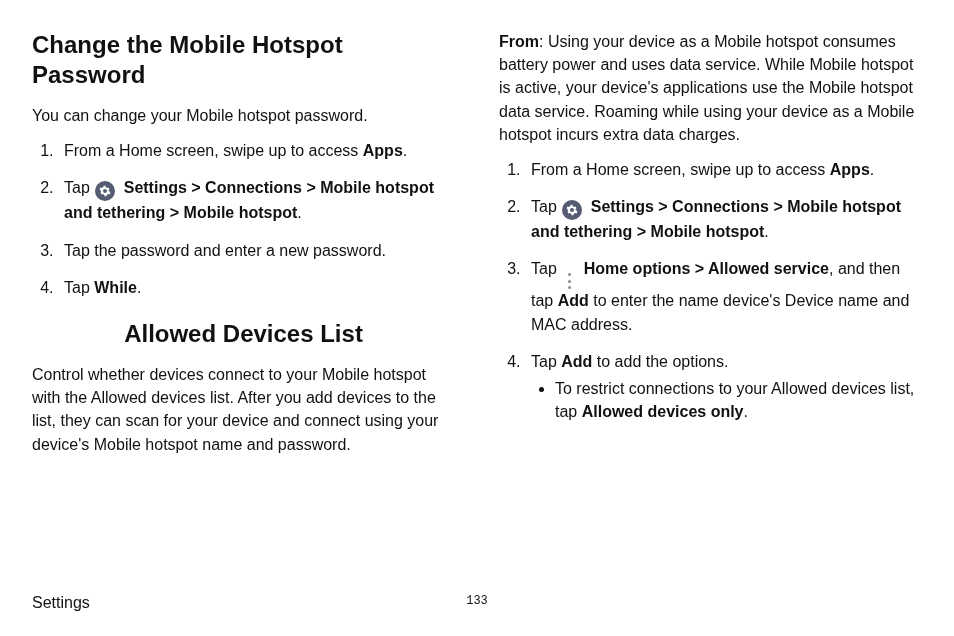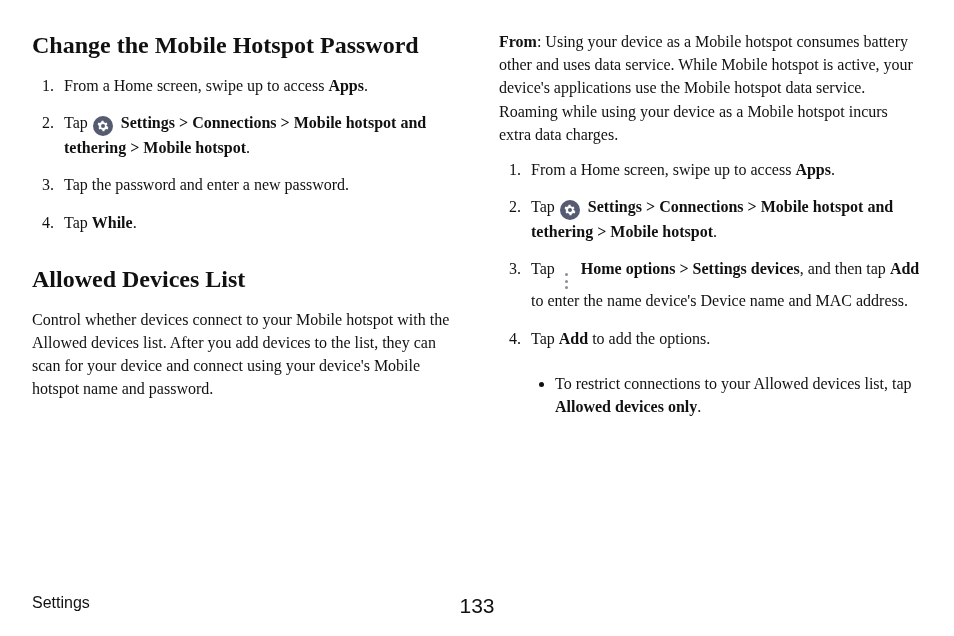--- a/index.html
+++ b/index.html
@@ -1,51 +1,52 @@
 <!DOCTYPE html>
 <html><head>
 <meta charset="utf-8">
 <style>
   * { margin: 0; padding: 0; box-sizing: border-box; }
   html, body { width: 954px; height: 636px; font-family: Arial, Helvetica, sans-serif; color: #111; }
   .page { width: 954px; height: 636px; position: relative; padding: 30px 32px 0 32px; }
-  .cols { display: flex; gap: 44px; font-family: Liberation Serif, serif; }
+  .cols { display: flex; gap: 44px; }
   .col { width: 432px; }
   h2 { font-size: 24px; font-weight: 700; line-height: 1.25; margin-bottom: 14px; }
-  h2.tight { margin-top: 30px; }
+  h2.tight { margin-top: 20px; text-align: center; }
   p.body { font-size: 16px; line-height: 1.45; margin-bottom: 12px; }
   ol { list-style: decimal; padding-left: 26px; }
   ol > li { font-size: 16px; line-height: 1.45; margin-bottom: 14px; padding-left: 6px; }
-  ul.sub { list-style: disc; padding-left: 24px; margin-top: 22px; }
+  ul.sub { list-style: disc; padding-left: 24px; margin-top: 4px; }
   ul.sub > li { font-size: 16px; line-height: 1.45; }
   .b { font-weight: 700; }
   .sep { font-weight: 700; }
   .icon-gear {
     display: inline-flex; align-items: center; justify-content: center;
     width: 20px; height: 20px; border-radius: 50%;
     background: #555b71; vertical-align: -4px; margin: 0 4px 0 1px;
   }
   .icon-gear svg { display: block; }
   .icon-more {
     display: inline-flex; flex-direction: column; justify-content: space-between;
     width: 12px; height: 16px; vertical-align: -2px; margin: 0 4px 0 2px; align-items: center;
   }
   .icon-more span { width: 3px; height: 3px; background: #8a8d95; border-radius: 50%; }
   footer { position: absolute; bottom: 24px; left: 32px; right: 32px; display: flex; justify-content: space-between; }
   footer .section { font-size: 16px; }
-  footer .num { position: absolute; left: 50%; transform: translateX(-50%); font-size: 21px; }
+  footer .num { position: absolute; left: 50%; transform: translateX(-50%); font-size: 12px; font-family: Liberation Mono, monospace; }
 </style>
 </head>
 <body>
 
 <div class="page">
   <div class="cols">
 
     <div class="col">
       <h2>Change the Mobile Hotspot Password</h2>
+      <p class="body">You can change your Mobile hotspot password.</p>
       <ol>
         <li>
           <span>From a Home screen, swipe up to access </span><span class="b">Apps</span><span>.</span>
         </li>
         <li>
           <span>Tap </span><span class="icon-gear">
               <svg width="12" height="12" viewBox="0 0 24 24">
                 <path fill="#fff" d="M12 8a4 4 0 100 8 4 4 0 000-8zm9 4c0 .6-.05 1.2-.15 1.8l2.1 1.6-2 3.5-2.5-1a8 8 0 01-3.1 1.8l-.4 2.7h-4l-.4-2.7a8 8 0 01-3.1-1.8l-2.5 1-2-3.5 2.1-1.6A9 9 0 013 12c0-.6.05-1.2.15-1.8L1.05 8.6l2-3.5 2.5 1a8 8 0 013.1-1.8L9.05 1.6h4l.4 2.7a8 8 0 013.1 1.8l2.5-1 2 3.5-2.1 1.6c.1.6.15 1.2.15 1.8z"></path>
               </svg>
             </span>
@@ -61,21 +62,21 @@
         <li>
           <span>Tap </span><span class="b">While</span><span>.</span>
         </li>
       </ol>
       <h2 class="tight">Allowed Devices List</h2>
       <p class="body">Control whether devices connect to your Mobile hotspot with the Allowed devices list. After you add devices to the list, they can scan for your device and connect using your device's Mobile hotspot name and password.</p>
     </div>
 
     <div class="col">
       <p class="body">
-        <span class="b">From</span><span>: Using your device as a Mobile hotspot consumes battery other and uses data service. While Mobile hotspot is active, your device's applications use the Mobile hotspot data service. Roaming while using your device as a Mobile hotspot incurs extra data charges.</span>
+        <span class="b">From</span><span>: Using your device as a Mobile hotspot consumes battery power and uses data service. While Mobile hotspot is active, your device's applications use the Mobile hotspot data service. Roaming while using your device as a Mobile hotspot incurs extra data charges.</span>
       </p>
       <ol>
         <li>
           <span>From a Home screen, swipe up to access </span><span class="b">Apps</span><span>.</span>
         </li>
         <li>
           <span>Tap </span><span class="icon-gear">
               <svg width="12" height="12" viewBox="0 0 24 24">
                 <path fill="#fff" d="M12 8a4 4 0 100 8 4 4 0 000-8zm9 4c0 .6-.05 1.2-.15 1.8l2.1 1.6-2 3.5-2.5-1a8 8 0 01-3.1 1.8l-.4 2.7h-4l-.4-2.7a8 8 0 01-3.1-1.8l-2.5 1-2-3.5 2.1-1.6A9 9 0 013 12c0-.6.05-1.2.15-1.8L1.05 8.6l2-3.5 2.5 1a8 8 0 013.1-1.8L9.05 1.6h4l.4 2.7a8 8 0 013.1 1.8l2.5-1 2 3.5-2.1 1.6c.1.6.15 1.2.15 1.8z"></path>
               </svg>
@@ -89,21 +90,21 @@
           <span class="b">Mobile hotspot</span><span>.</span>
         </li>
         <li>
           <span>Tap </span><span class="icon-more">
               <span></span>
               <span></span>
               <span></span>
             </span>
           <span class="b">Home options</span>
           <span class="sep"> &gt; </span>
-          <span class="b">Settings devices</span><span>, and then tap </span><span class="b">Add</span><span> to enter the name device's Device name and MAC address.</span>
+          <span class="b">Allowed service</span><span>, and then tap </span><span class="b">Add</span><span> to enter the name device's Device name and MAC address.</span>
         </li>
         <li>
           <span>Tap </span><span class="b">Add</span><span> to add the options.</span>
           <ul class="sub">
             <li>
               <span>To restrict connections to your Allowed devices list, tap </span><span class="b">Allowed devices only</span><span>.</span>
             </li>
           </ul>
         </li>
       </ol>

